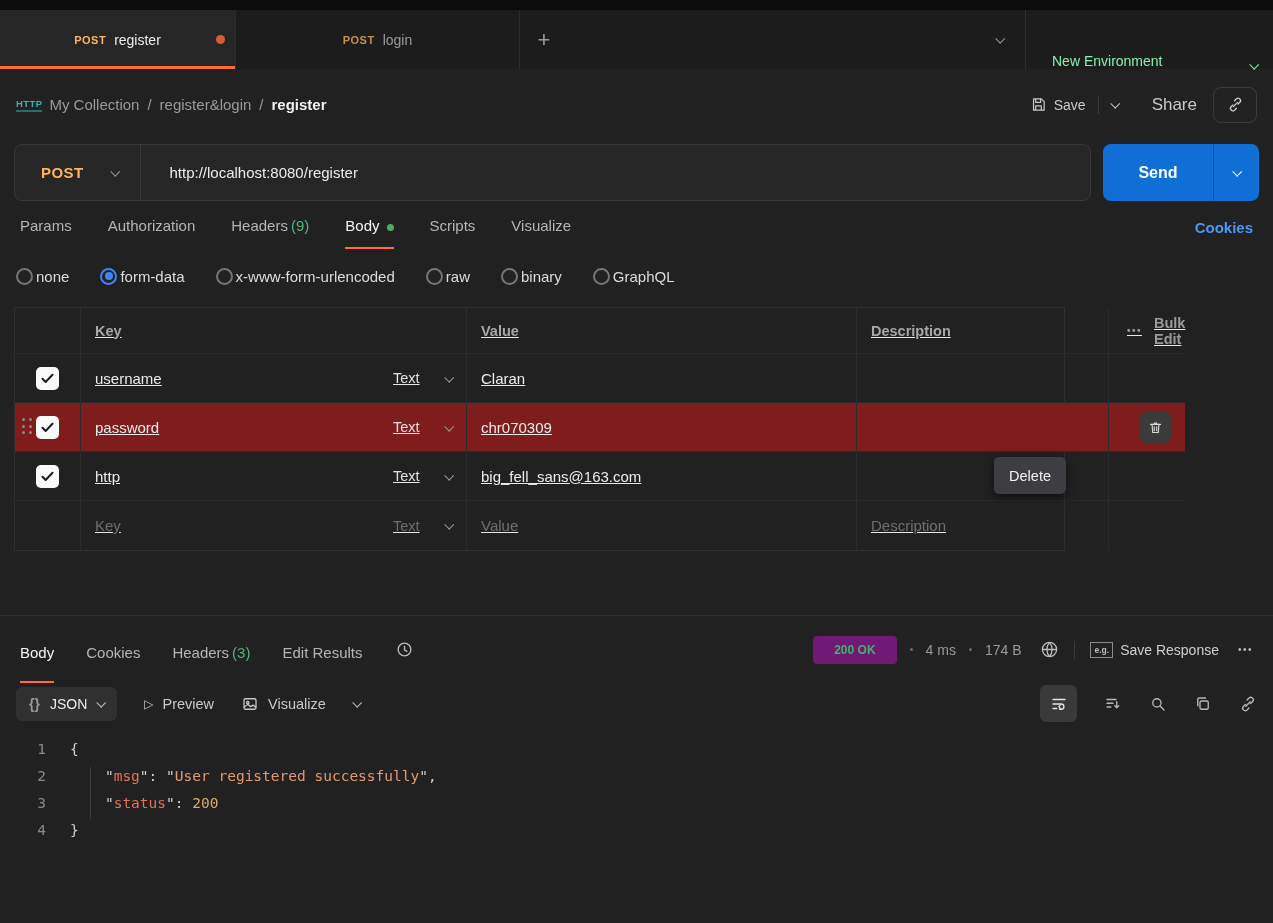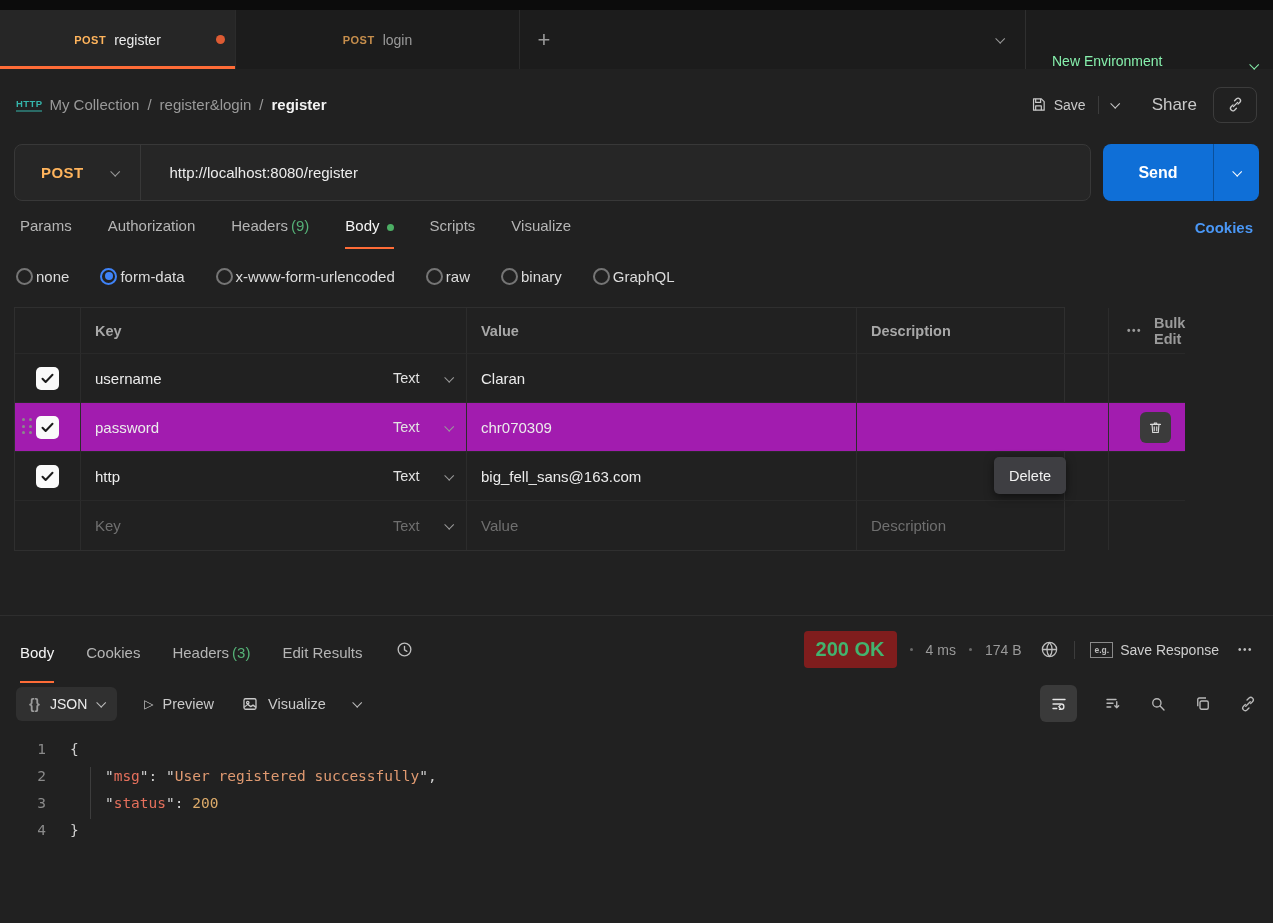--- a/index.html
+++ b/index.html
@@ -56,49 +56,49 @@
   .cookies-link { margin-left:auto; color:#4a97f5; font-weight:700; font-size:15px; padding-bottom:13px; cursor:pointer; }
 
   
   .mode-row { display:flex; align-items:center; gap:31px; padding:0 16px; height:54px; }
   .radio-opt { display:flex; align-items:center; gap:3px; font-size:15px; color:#dcdcdc; cursor:pointer; }
   .radio { width:17px; height:17px; border-radius:50%; border:2px solid #757575; position:relative; flex:0 0 auto; }
   .radio.sel { border-color:#3f83f8; }
   .radio.sel::after { content:""; position:absolute; inset:2.5px; border-radius:50%; background:#3f83f8; }
 
   
-  .kv-table { position:relative; margin:4px 14px 0; width:1051px; border:1px solid #2f2f2f; display:grid; grid-template-columns:66px 296px 90px 390px 252px 1fr; }
+  .kv-table { position:relative; margin:4px 14px 0; width:1051px; border:1px solid #2f2f2f; display:grid; grid-template-columns:66px 296px 90px 390px 252px 1fr;text-decoration:underline; }
   .cell { border-bottom:1px solid #292929; display:flex; align-items:center; font-size:15px; color:#ececec; min-height:49px; padding-left:14px; }
   .cell.hd { min-height:46px; font-size:14.5px; color:#a8a8a8; font-weight:600; }
   .cell.br { border-right:1px solid #2c2c2c; }
   .cell.cb { justify-content:center; padding-left:0; position:relative; }
   .cell.type { justify-content:space-between; padding:0 14px 0 16px; color:#e2e2e2; font-size:14.5px; cursor:pointer; }
   .cell.type .chev { color:#9a9a9a; }
   .cell.ph { color:#6f6f6f; }
-  .cell.hov { background:#a21caf; }
+  .cell.hov { background:#7f1d1d; }
   .cell.span2 { grid-column:span 2; }
   .cell.actions { position:relative; padding-left:18px; }
   .cell.last { border-bottom:none; }
   .checkbox { width:23px; height:23px; background:#fafafa; border-radius:5px; display:flex; align-items:center; justify-content:center; cursor:pointer; }
   .bulk-edit { display:flex; align-items:center; gap:12px; color:#9a9a9a; cursor:pointer; }
   .dots-h { font-size:10px; letter-spacing:1.5px; color:#9a9a9a; }
   .drag-handle { position:absolute; left:7px; top:15px; display:grid; grid-template-columns:3px 3px; gap:3.5px 4px; cursor:grab; }
   .drag-handle i { width:3px; height:3px; border-radius:50%; background:#8a8a8a; }
   .trash-btn { position:absolute; right:14px; top:9px; width:31px; height:31px; background:#3b3b3b; border-radius:6px; display:flex; align-items:center; justify-content:center; cursor:pointer; }
   .delete-tooltip { position:absolute; right:-2px; top:149px; height:37px; padding:0 15px; background:#3e3e42; border-radius:5px; display:flex; align-items:center; font-size:14.5px; color:#f2f2f2; box-shadow:0 3px 10px rgba(0,0,0,.55); z-index:6; }
 
   
   .response { margin-top:64px; border-top:1px solid #2e2e2e; }
   .resp-head { display:flex; align-items:center; padding:0 20px; gap:32px; }
   .resp-tab { font-size:15px; color:#b5b5b5; padding:28px 0 20px; border-bottom:2px solid transparent; cursor:pointer; white-space:nowrap; }
   .resp-tab.active { color:#f5f5f5; border-bottom-color:#ff6c37; }
   .resp-tab .cnt { color:#55b177; margin-left:3px; }
   .history-btn { color:#bdbdbd; cursor:pointer; display:flex; align-items:center; }
   .resp-meta { margin-left:auto; display:flex; align-items:center; gap:13px; font-size:14px; color:#9a9a9a; }
-  .status-badge { background:#7f1d1d; color:#43b36e; font-weight:700; padding:7px 12px; border-radius:4px; font-size:20px; cursor:pointer; }
+  .status-badge { background:#701a75; color:#43b36e; font-weight:700; padding:7px 21px; border-radius:4px; font-size:12px; cursor:pointer; }
   .sep-dot { width:3px; height:3px; border-radius:50%; background:#6a6a6a; }
   .eg-badge { border:1px solid #8a8a8a; color:#bdbdbd; border-radius:0; font-size:8.5px; font-weight:700; padding:2px 3px; }
   .save-resp { display:flex; align-items:center; gap:7px; color:#cfcfcf; cursor:pointer; }
 
   .resp-toolbar { display:flex; align-items:center; gap:27px; padding:2px 16px 6px; }
   .json-pill { display:flex; align-items:center; gap:10px; background:#303030; border-radius:6px; padding:9px 13px; font-size:14px; cursor:pointer; }
   .json-pill .braces { color:#9a9a9a; font-weight:700; }
   .json-pill .fmt { color:#ececec; }
   .json-pill .chev { color:#bdbdbd; }
   .tool-item { display:flex; align-items:center; gap:9px; color:#c9c9c9; font-size:14.5px; cursor:pointer; }

